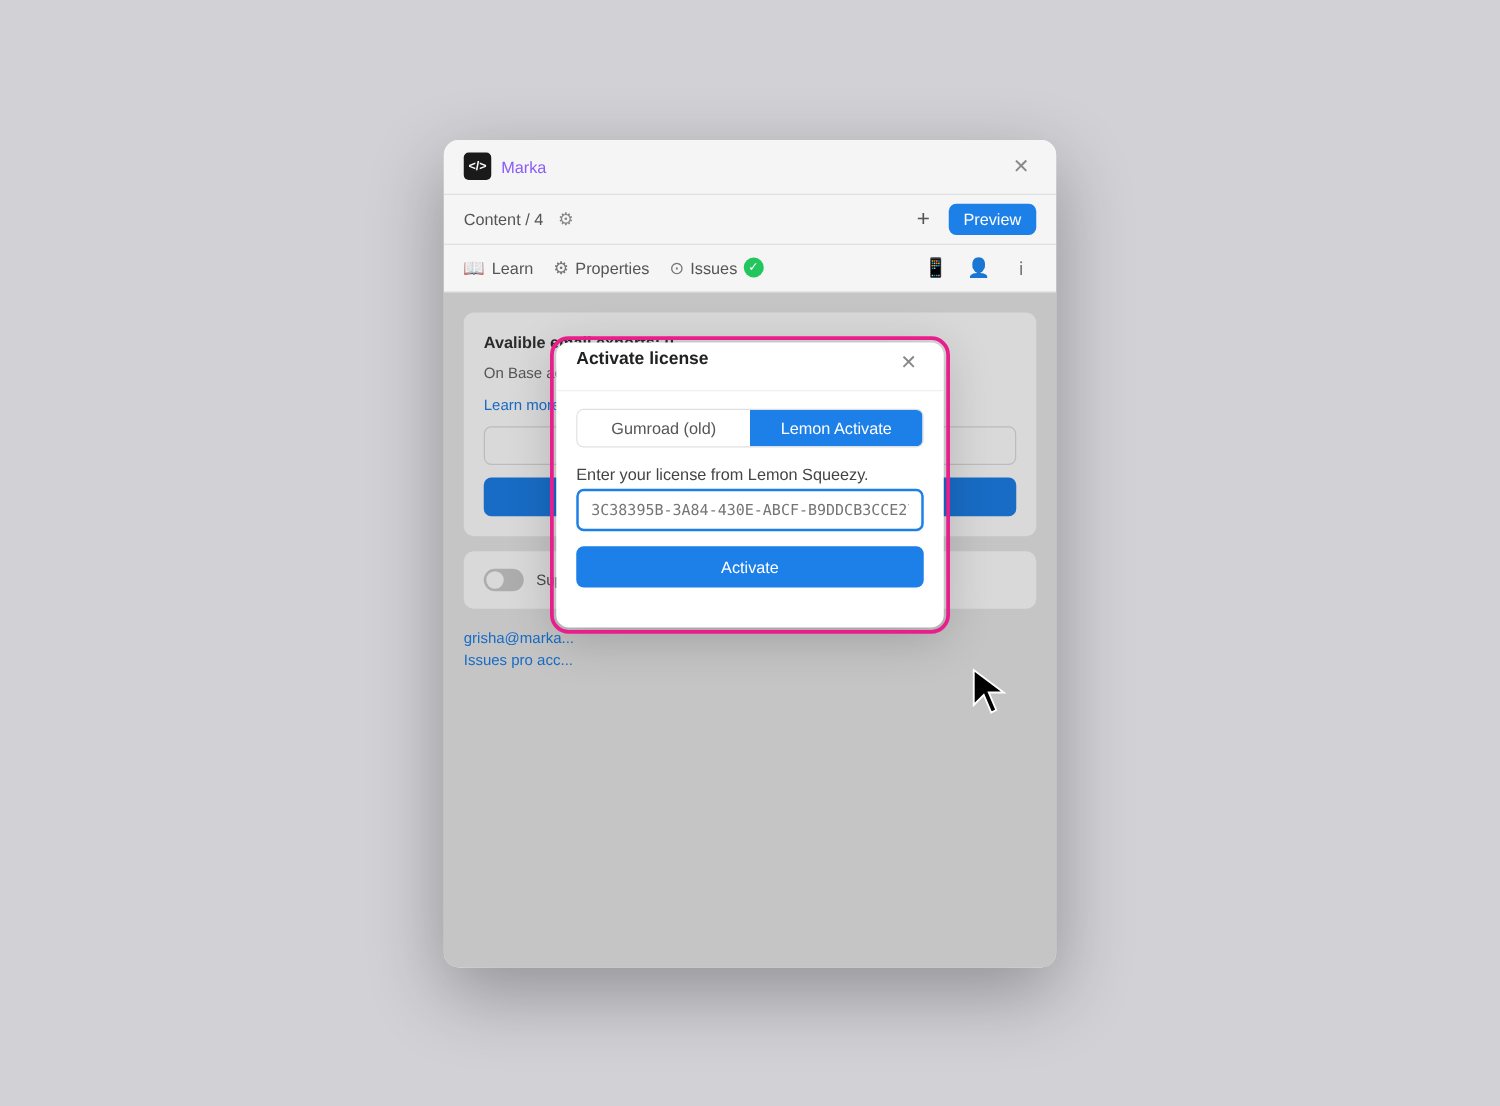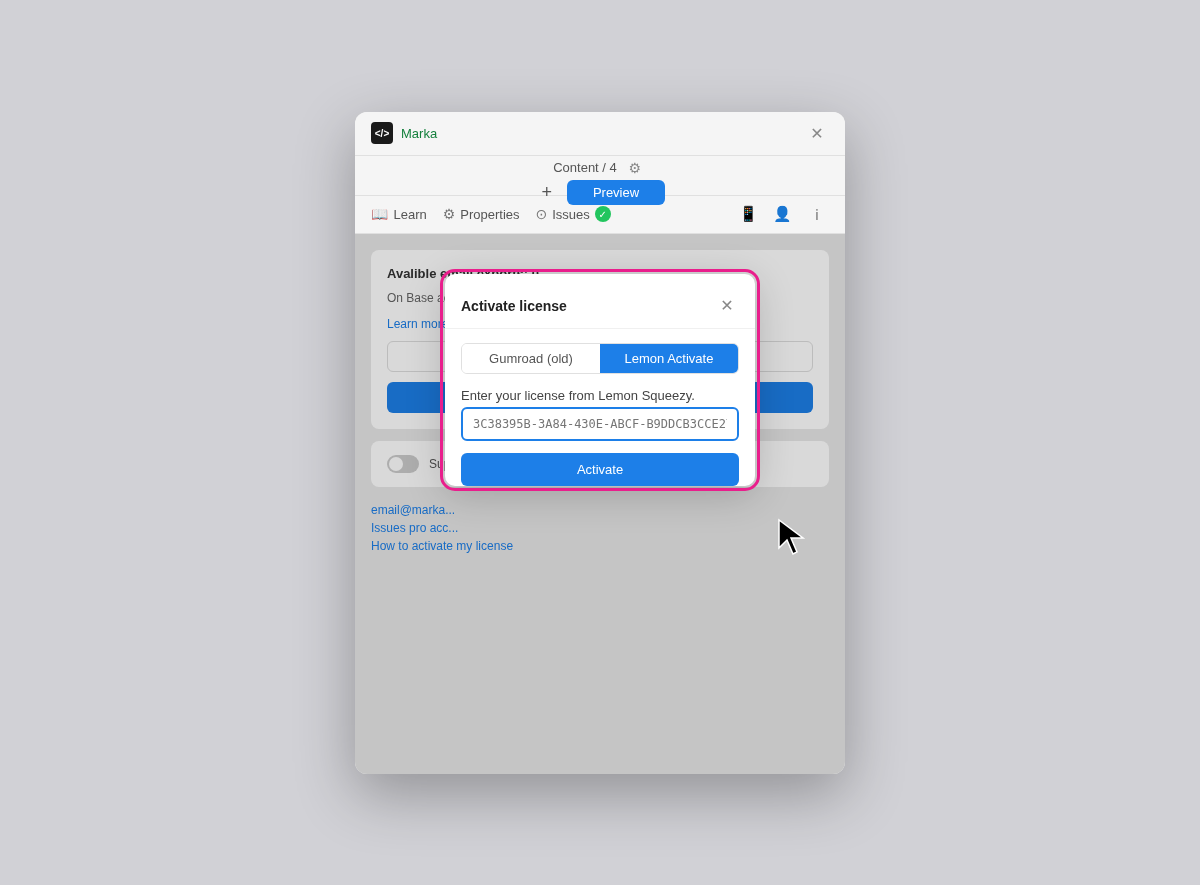--- a/index.html
+++ b/index.html
@@ -47,21 +47,21 @@
       display: flex;
       align-items: center;
       justify-content: center;
       color: white;
       font-size: 10px;
       font-weight: bold;
     }
     .app-title {
       font-size: 13px;
       font-weight: 500;
-      color: #15803d;
+      color: #8b5cf6;
     }
     .close-btn {
       width: 24px;
       height: 24px;
       border: none;
       background: none;
       cursor: pointer;
       display: flex;
       align-items: center;
       justify-content: center;
@@ -72,21 +72,20 @@
 
     
     .toolbar {
       background: #f5f5f5;
       border-bottom: 1px solid #e0e0e0;
       padding: 0 16px;
       height: 40px;
       display: flex;
       align-items: center;
       justify-content: space-between;
-      flex-direction: column;
     }
     .toolbar-left {
       display: flex;
       align-items: center;
       gap: 6px;
     }
     .breadcrumb {
       font-size: 13px;
       color: #555;
     }
@@ -118,21 +117,21 @@
       font-size: 18px;
       display: flex;
       align-items: center;
       justify-content: center;
     }
     .preview-btn {
       background: #1d7fe8;
       color: white;
       border: none;
       border-radius: 6px;
-      padding: 5px 26px;
+      padding: 5px 12px;
       font-size: 13px;
       font-weight: 500;
       cursor: pointer;
     }
 
     
     .nav-tabs {
       background: #f5f5f5;
       border-bottom: 1px solid #e0e0e0;
       padding: 0 16px;
@@ -320,23 +319,23 @@
       background: white;
       border-radius: 10px;
       width: 310px;
       box-shadow: 0 8px 40px rgba(0,0,0,0.2);
       overflow: hidden;
       outline: 3px solid #e91e8c;
       outline-offset: 2px;
     }
     .modal-header {
       display: flex;
-      align-items: center;
+      align-items: flex-start;
       justify-content: space-between;
-      padding: 20px 16px 10px;
+      padding: 4px 16px 10px;
       border-bottom: 1px solid #f0f0f0;
     }
     .modal-title {
       font-size: 14px;
       font-weight: 600;
       color: #222;
     }
     .modal-close {
       width: 24px;
       height: 24px;
@@ -344,21 +343,21 @@
       background: none;
       cursor: pointer;
       color: #888;
       font-size: 16px;
       display: flex;
       align-items: center;
       justify-content: center;
       border-radius: 4px;
     }
     .modal-body {
-      padding: 14px 16px 0;
+      padding: 14px 16px 32px;
     }
 
     
     .tab-switcher {
       display: flex;
       border: 1px solid #e0e0e0;
       border-radius: 6px;
       overflow: hidden;
       margin-bottom: 14px;
     }
@@ -490,23 +489,22 @@
     </div>
 
     <div class="plugin-settings">
       <div class="settings-row">
         <div class="toggle"></div>
         <span class="settings-label">Suppor...</span>
       </div>
     </div>
 
     <div class="footer-links">
-      <a class="footer-link">email@marka...</a>
+      <a class="footer-link">grisha@marka...</a>
       <a class="footer-link">Issues pro acc...</a>
-      <a class="footer-link">How to activate my license</a>
     </div>
 
     <div class="modal-overlay">
       <div class="modal-wrapper">
         <div class="modal">
 
           <div class="modal-header">
             <span class="modal-title">Activate license</span>
             <button class="modal-close">
               <span>✕</span>

